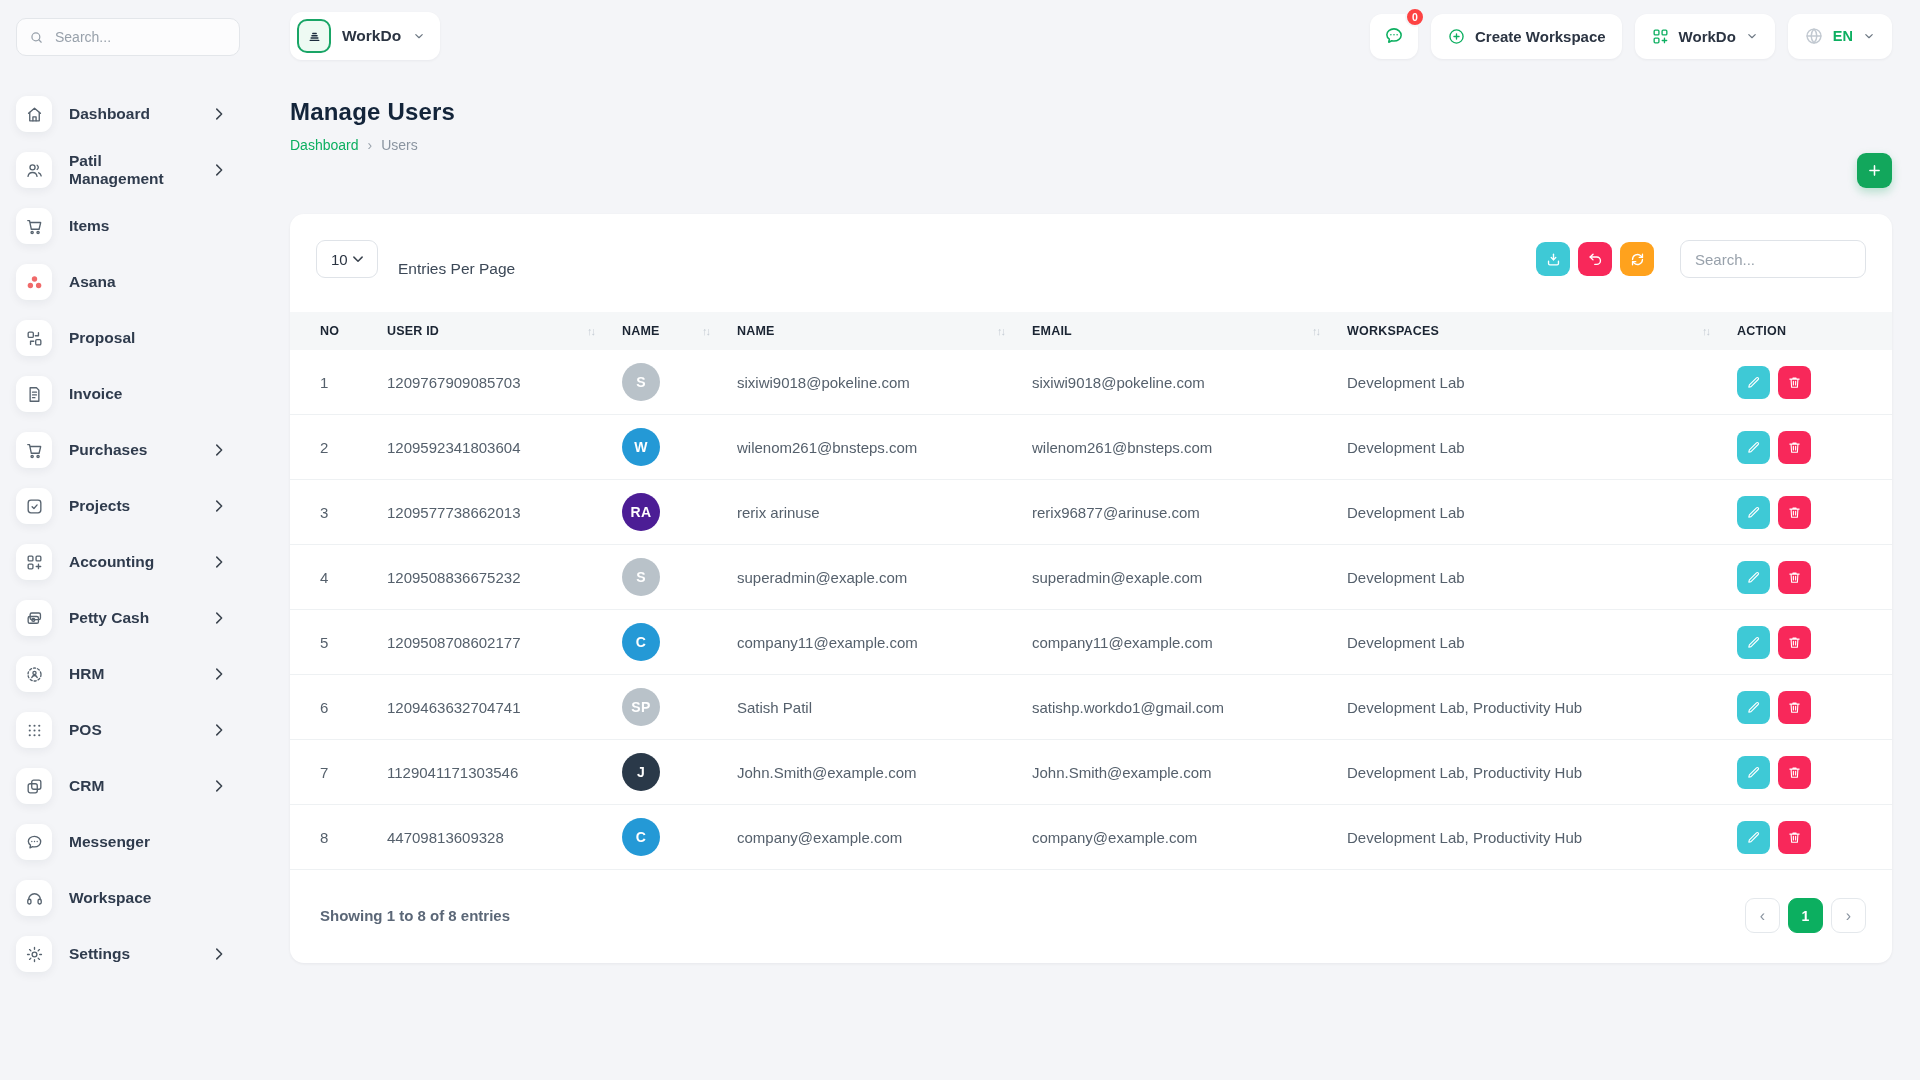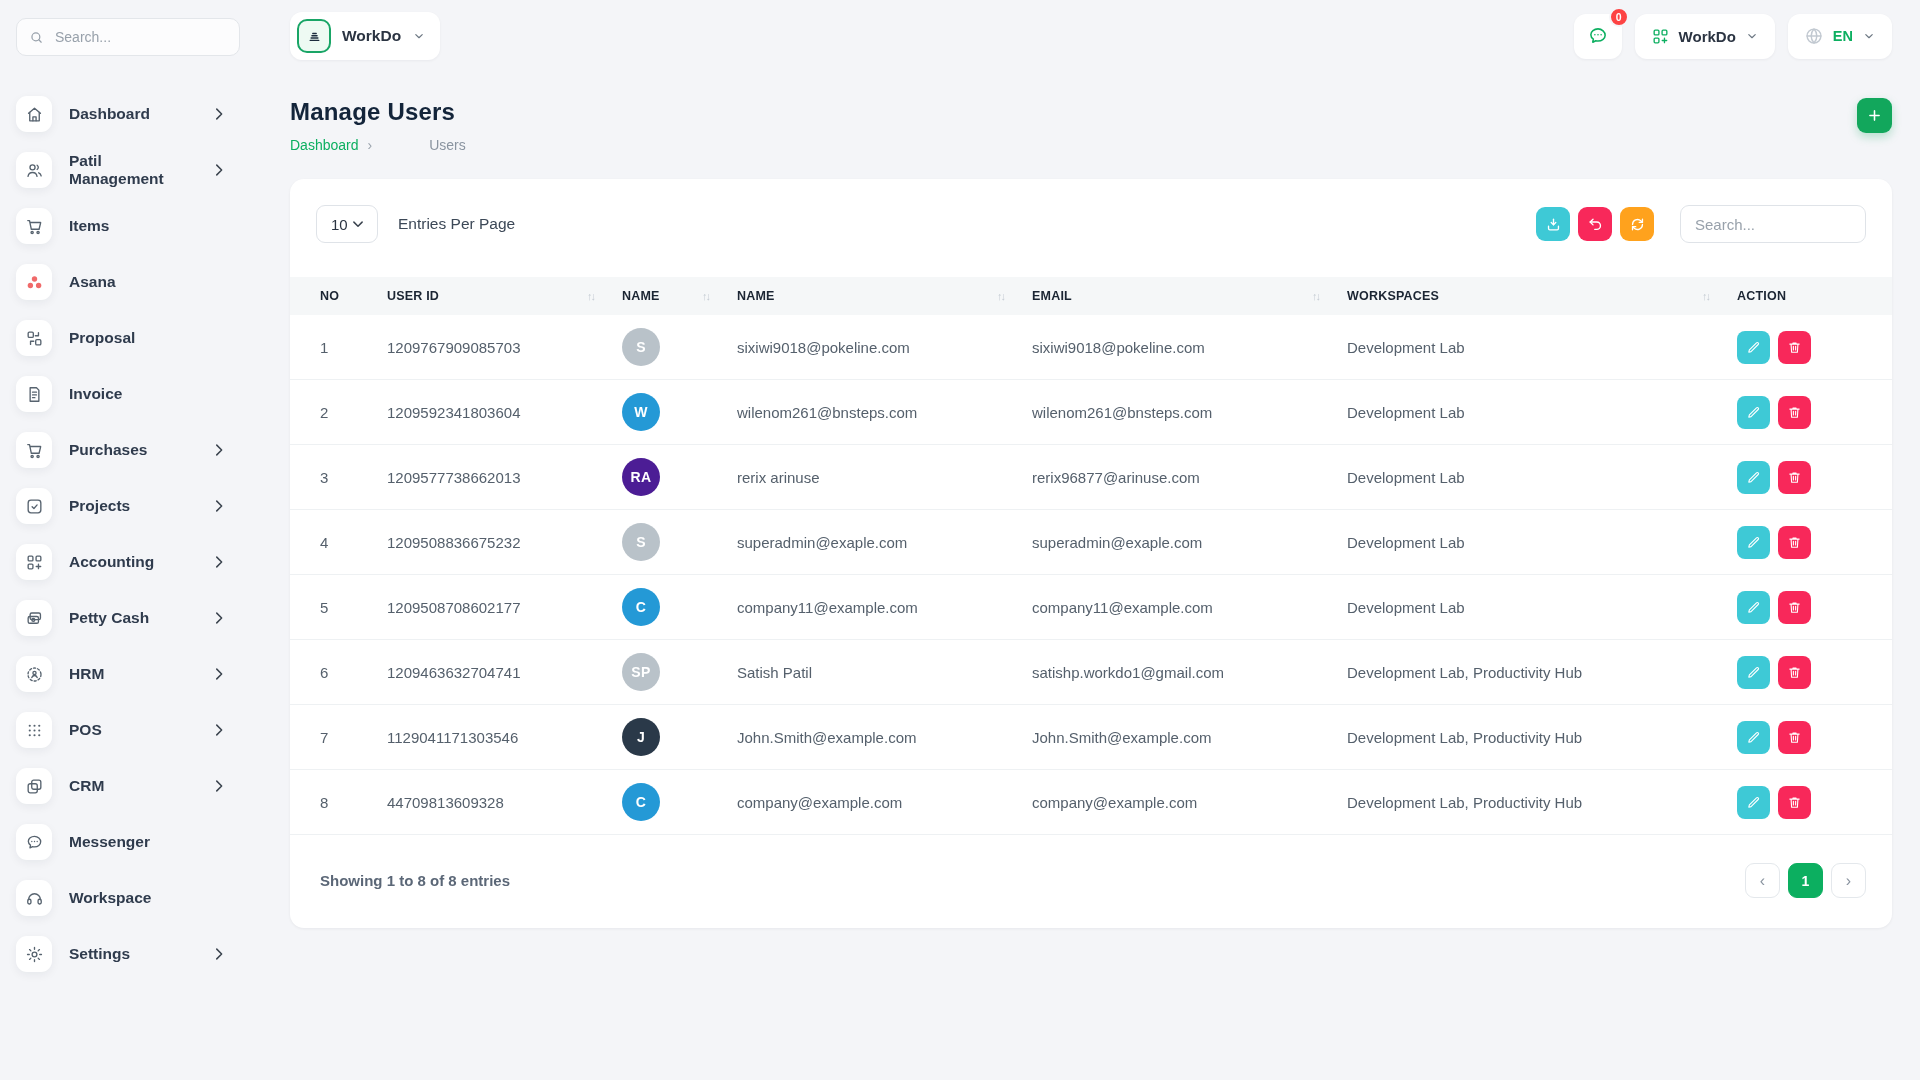--- a/index.html
+++ b/index.html
@@ -27,31 +27,31 @@
   .pill{display:flex;align-items:center;background:#fff;border:none;border-radius:12px;box-shadow:0 1px 3px rgba(16,24,40,.05);cursor:pointer;font-family:inherit;}
   .ws-pill{gap:11px;padding:6px 14px 6px 7px;height:48px;box-sizing:border-box;}
   .ws-icon{width:34px;height:34px;border-radius:10px;border:2px solid #19a566;background:#eefaf3;display:flex;align-items:center;justify-content:center;box-sizing:border-box;}
   .ws-label{font-size:15.5px;font-weight:600;color:#2b3442;}
   .top-right{margin-left:auto;display:flex;align-items:center;gap:13px;}
   .chat-btn{position:relative;width:48px;height:45px;justify-content:center;}
   .badge{position:absolute;top:-7px;right:-7px;min-width:20px;height:20px;border-radius:10px;background:#fd4343;color:#fff;font-size:10.5px;font-weight:700;display:flex;align-items:center;justify-content:center;border:2px solid #f4f5f8;box-sizing:border-box;}
   .top-btn{gap:9px;padding:0 16px;height:45px;font-size:15px;font-weight:600;color:#2b3442;}
   .lang-label{color:#0caf60;font-weight:700;font-size:14.5px;}
 
-  .title-row{display:flex;align-items:flex-start;margin-top:38px;}
+  .title-row{display:flex;align-items:flex-start;margin-top:38px;flex-direction:column;}
   .page-title{margin:0;font-size:24px;font-weight:700;color:#13243a;letter-spacing:.2px;}
   .breadcrumb{margin-top:11px;font-size:14px;display:flex;gap:9px;align-items:center;}
   .breadcrumb a{color:#0caf60;text-decoration:none;cursor:pointer;}
   .breadcrumb .sep{color:#9aa3ad;}
-  .breadcrumb .cur{color:#8a94a0;margin-left:48px;}
+  .breadcrumb .cur{color:#8a94a0;}
   .add-btn{margin-left:auto;width:35px;height:35px;border-radius:9px;border:none;background:#12a75c;display:flex;align-items:center;justify-content:center;cursor:pointer;box-shadow:0 4px 10px rgba(18,167,92,.28);}
 
   
   .card{margin-top:26px;background:#fff;border-radius:14px;box-shadow:0 1px 3px rgba(16,24,40,.06);overflow:hidden;}
-  .controls{display:flex;align-items:center;padding:26px 26px 0 26px;margin-bottom:34px;}
+  .controls{display:flex;align-items:flex-end;padding:26px 26px 0 26px;margin-bottom:34px;}
   .select{width:62px;height:38px;border:1px solid #dfe3e8;border-radius:9px;display:flex;align-items:center;justify-content:space-between;padding:0 10px 0 14px;box-sizing:border-box;font-size:15px;color:#2b3442;cursor:pointer;background:#fff;}
   .select-chev{width:13px;height:13px;color:#3a434e;}
   .entries-label{margin-left:20px;font-size:15.5px;color:#3c4857;}
   .controls-right{margin-left:auto;display:flex;align-items:center;gap:8px;}
   .ic{width:34px;height:34px;border-radius:9px;border:none;display:flex;align-items:center;justify-content:center;cursor:pointer;color:#fff;}
   .cyan{background:#3ec9d6;}
   .pink{background:#f8285a;}
   .orange{background:#ffa21d;}
   .tbl-search{margin-left:18px;width:186px;height:38px;border:1px solid #dfe3e8;border-radius:9px;padding:0 14px;font-size:15px;color:#55606c;outline:none;font-family:inherit;box-sizing:border-box;}
   .tbl-search::placeholder{color:#98a1ab;}
@@ -373,20 +373,29 @@
       </button>
       <div class="top-right">
         <button class="pill chat-btn">
           <span data-icon="chat-bubble">
               <svg viewBox="0 0 24 24" fill="none" stroke="currentColor" stroke-width="1.7" stroke-linecap="round" stroke-linejoin="round">
                 <path d="M12 4.2c-4.3 0-7.8 2.8-7.8 6.3 0 1.9 1 3.6 2.7 4.8l-.6 3.5 3.3-1.6c.8.2 1.6.3 2.4.3 4.3 0 7.8-2.8 7.8-6.3S16.3 4.2 12 4.2z"></path>
                 <path d="M8.6 10.7h.01M12 10.7h.01M15.4 10.7h.01"></path>
               </svg>
             </span>
           <span class="badge">0</span>
+        </button>
+        <button class="pill top-btn">
+          <span class="green-ic" data-icon="plus-circle">
+              <svg viewBox="0 0 24 24" fill="none" stroke="currentColor" stroke-width="1.7" stroke-linecap="round" stroke-linejoin="round">
+                <circle cx="12" cy="12" r="8.3"></circle>
+                <path d="M12 8.8v6.4M8.8 12h6.4"></path>
+              </svg>
+            </span>
+          <span>Create Workspace</span>
         </button>
         <button class="pill top-btn">
           <span class="green-ic" data-icon="grid-plus">
               <svg viewBox="0 0 24 24" fill="none" stroke="currentColor" stroke-width="1.7" stroke-linecap="round" stroke-linejoin="round">
                 <rect x="4" y="4" width="6" height="6" rx="1.3"></rect>
                 <rect x="14" y="4" width="6" height="6" rx="1.3"></rect>
                 <rect x="4" y="14" width="6" height="6" rx="1.3"></rect>
                 <path d="M17 14.2v5.6M14.2 17h5.6"></path>
               </svg>
             </span>

